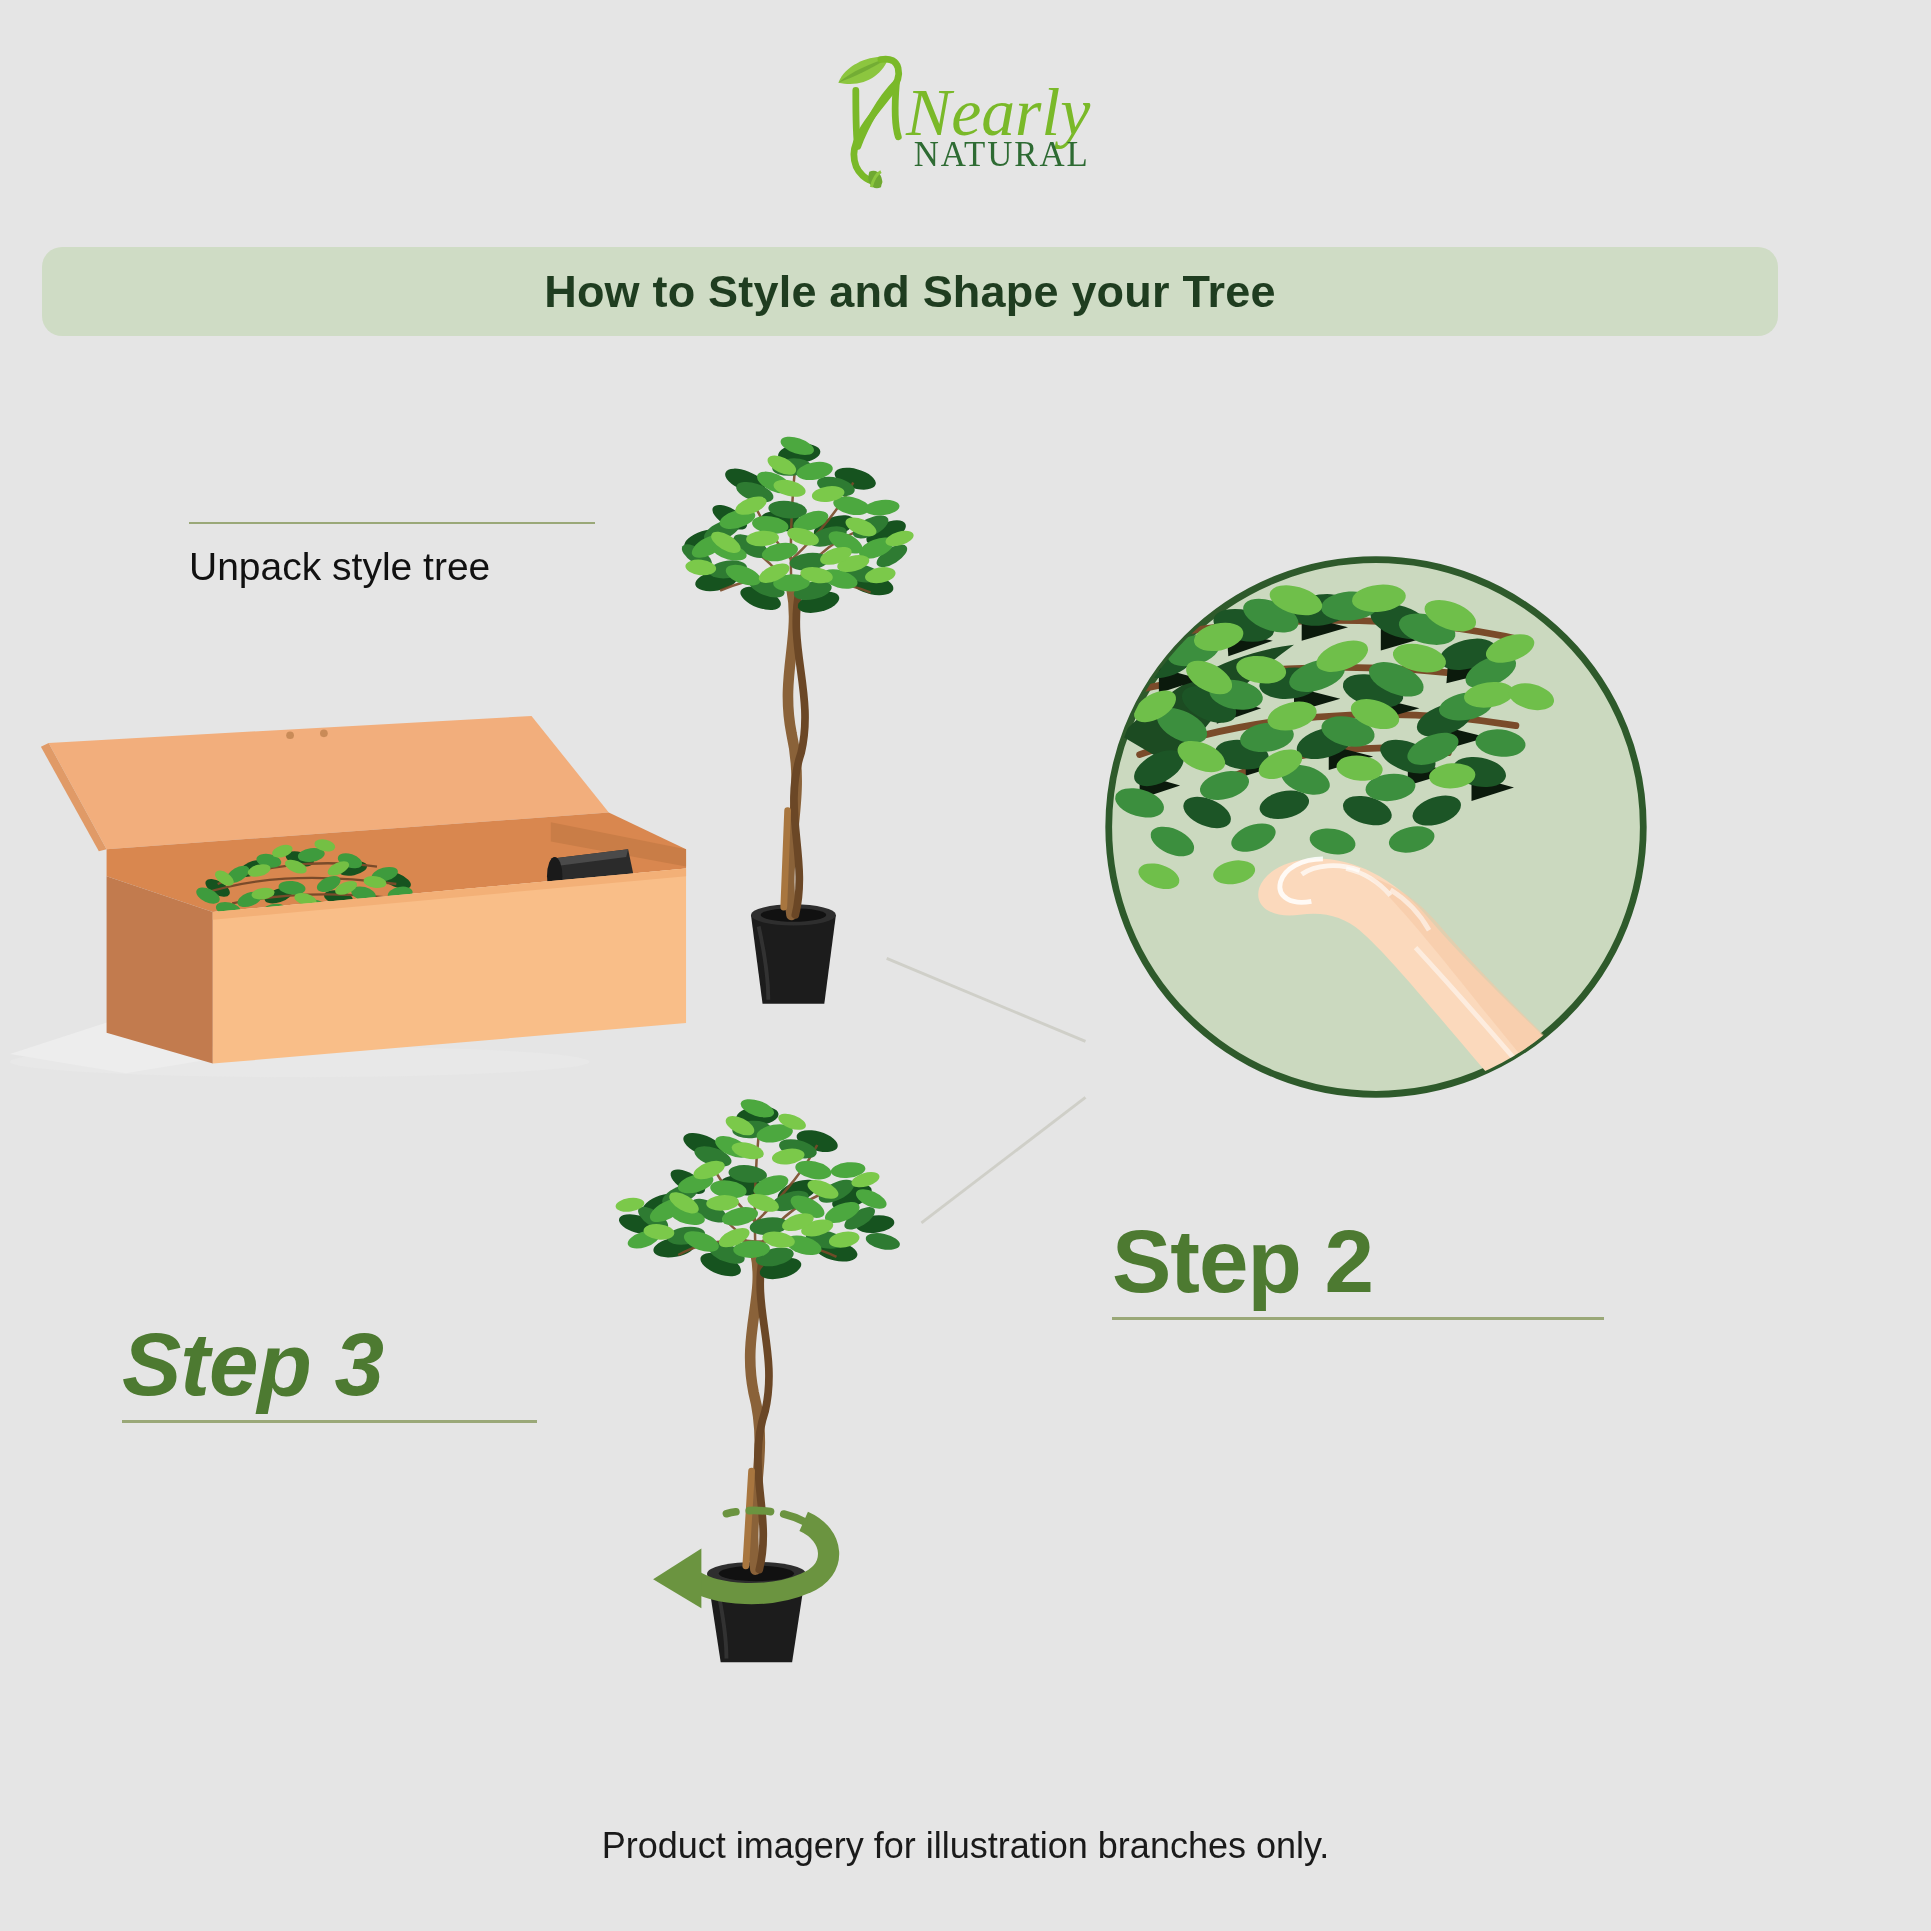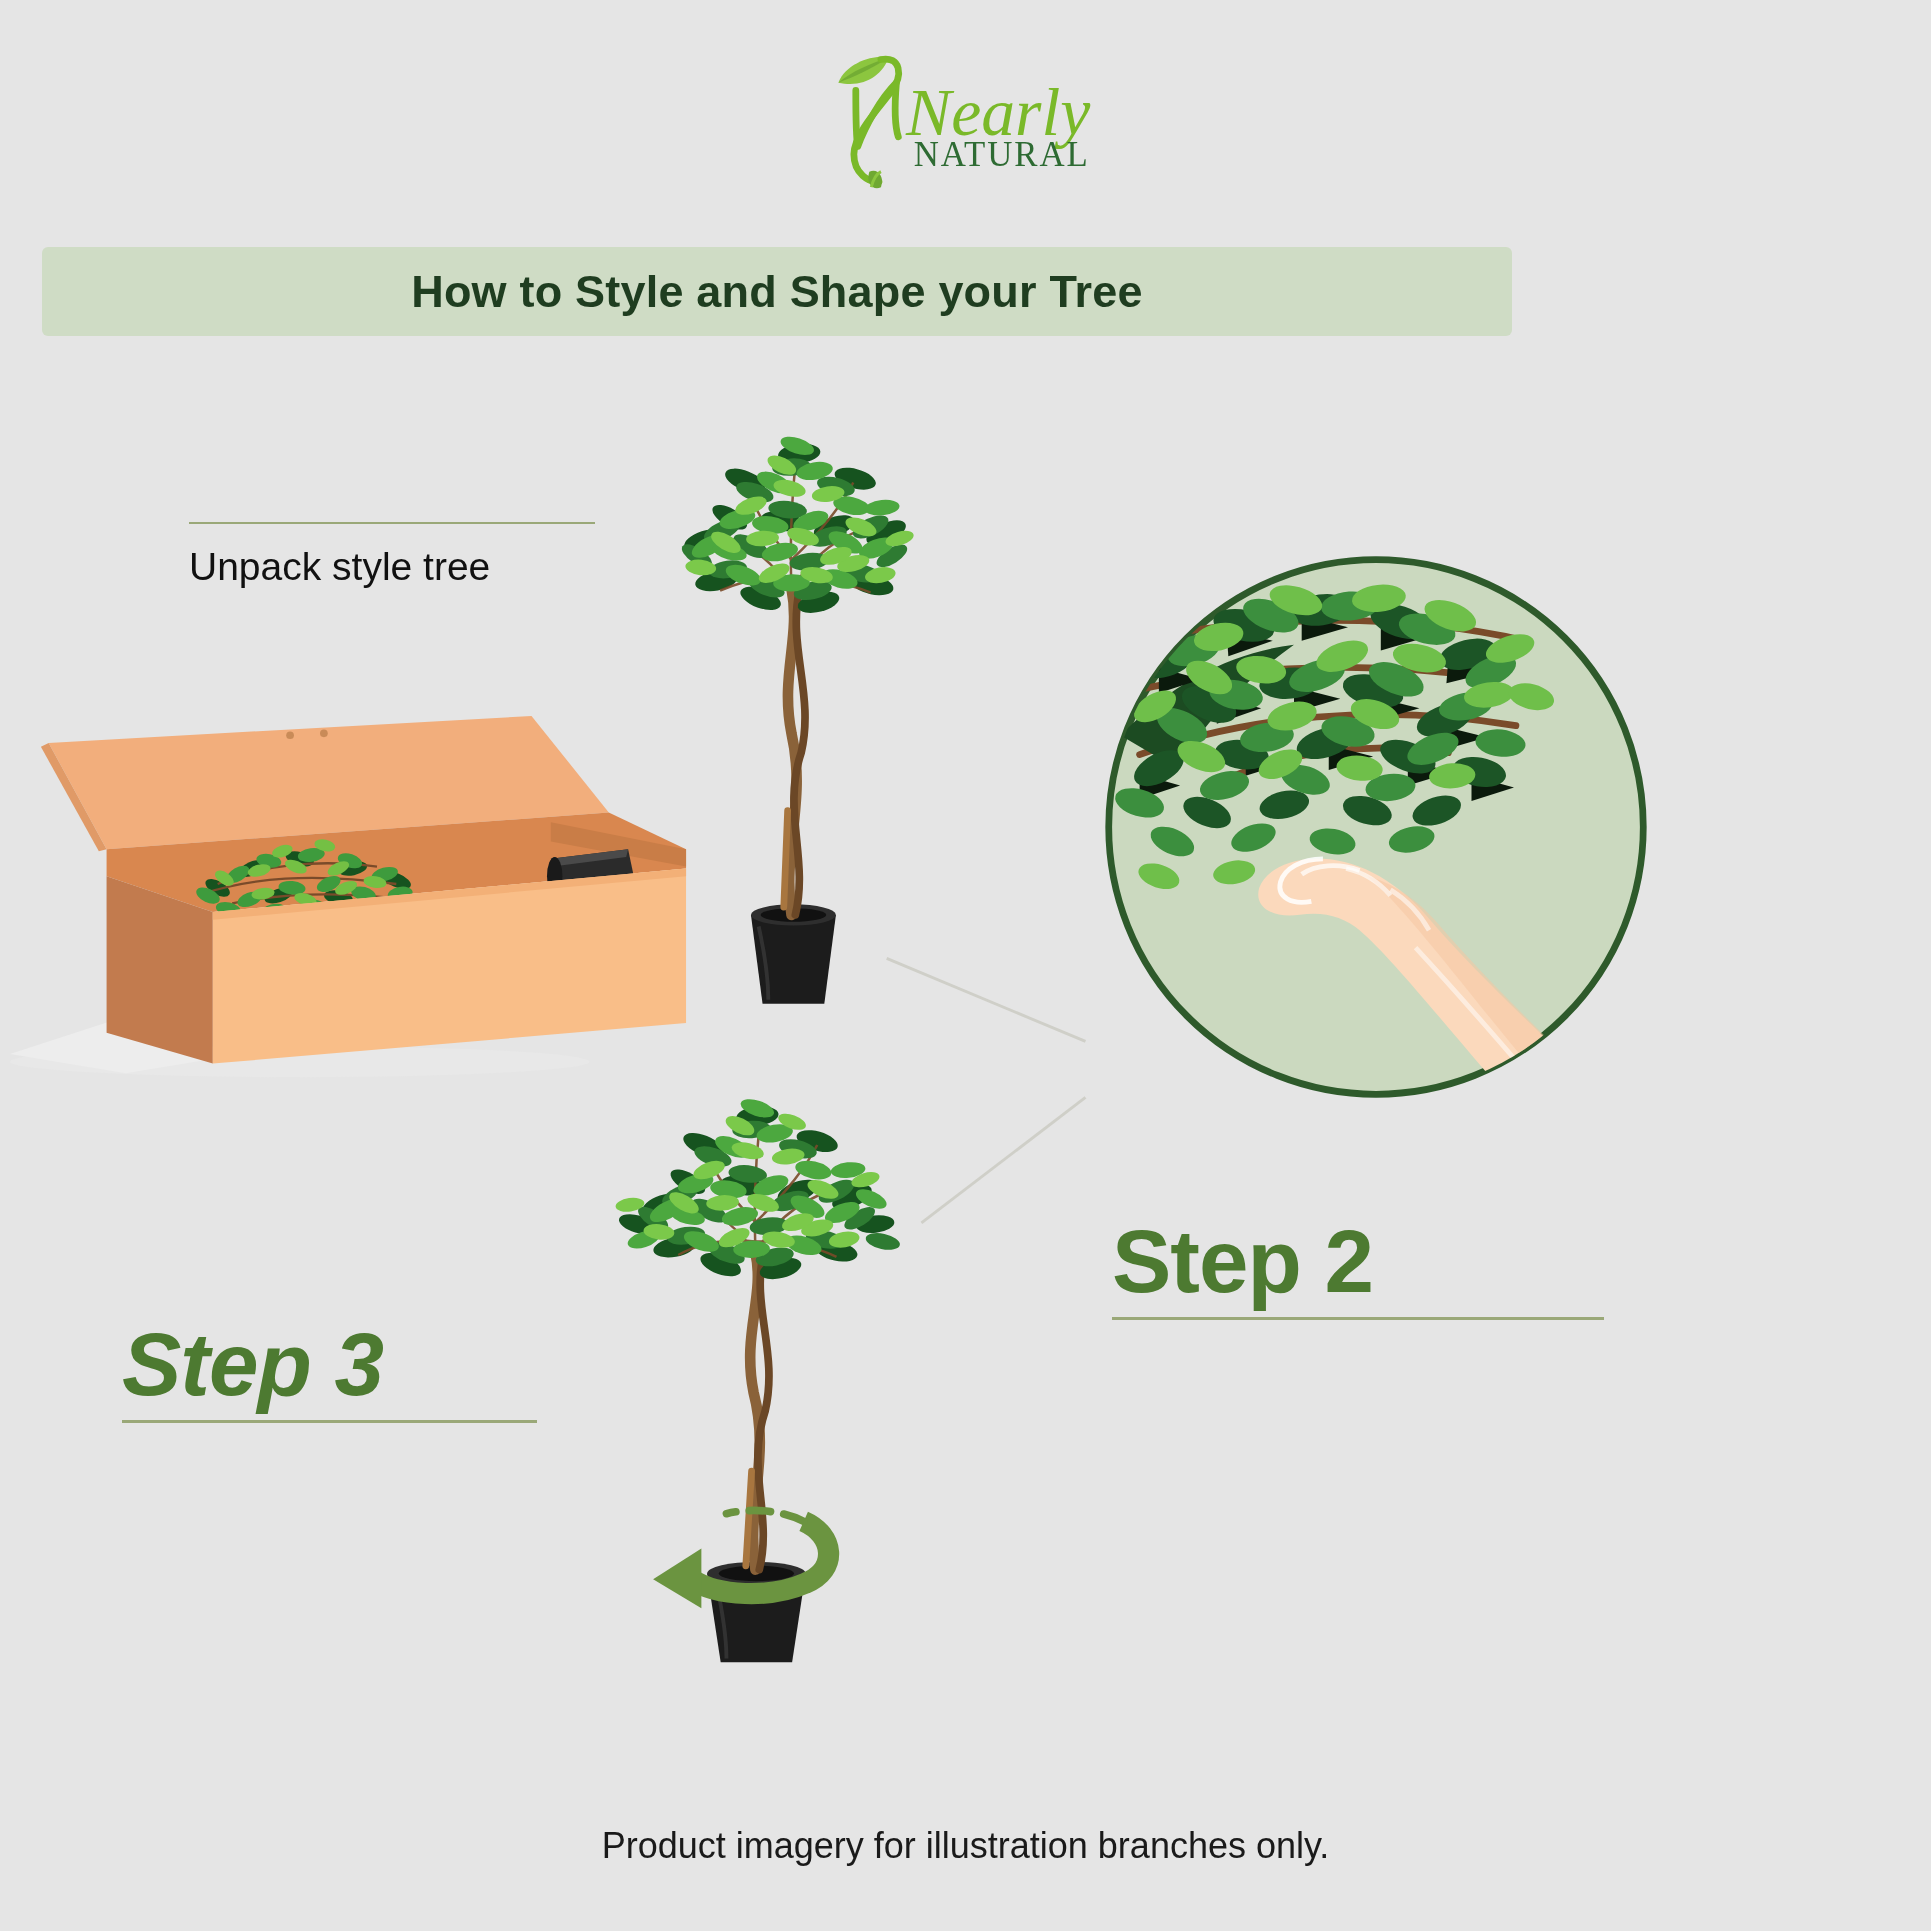--- a/index.html
+++ b/index.html
@@ -15,23 +15,23 @@
   .logo-wrap {
     position: absolute; left: 0; right: 0; top: 46px;
     display: flex; justify-content: center; align-items: flex-start;
     height: 154px;
   }
   .logo-svg { display: block; }
 
   
   .banner {
     position: absolute; left: 42px; top: 247px;
-    width: 1470px; height: 89px;
+    width: 1736px; height: 89px;
     background: #cfdcc5;
-    border-radius: 6px;
+    border-radius: 20px;
     display: flex; align-items: center; justify-content: center;
   }
   .banner-title {
     color: #1f3d20;
     font-size: 45px;
     font-weight: bold;
     letter-spacing: 0.2px;
     white-space: nowrap;
   }
 

